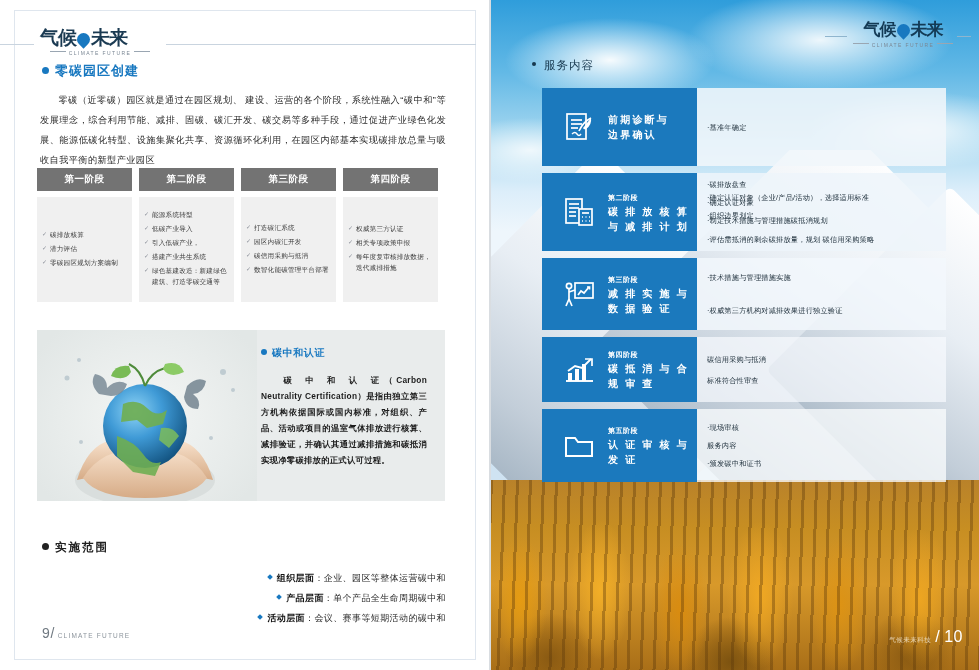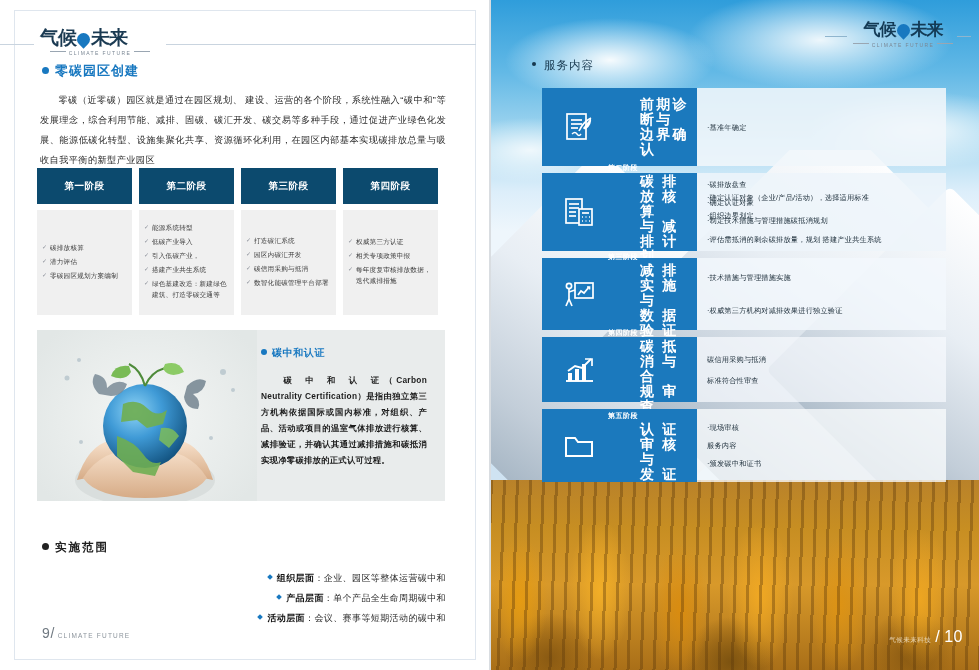--- a/index.html
+++ b/index.html
@@ -29,21 +29,21 @@
                  background:#1878c0;margin-right:6px;vertical-align:1px;}
   .sec-head-dark{color:#222;}
   .sec-head-dark .dot{background:#222;}
 
   .body-par{position:absolute;font-size:9.2px;line-height:20px;color:#2b2b2b;
             text-align:justify;text-indent:2em;letter-spacing:.4px;}
 
   
   .stages{position:absolute;left:37px;top:168px;width:408px;display:flex;gap:7px;}
   .stage-col{width:95px;}
-  .stage-hd{height:36px;background:#0c4a6e;color:#fff;font-size:9.5px;font-weight:bold;
+  .stage-hd{height:23px;background:#737373;color:#fff;font-size:9.5px;font-weight:bold;
             display:flex;align-items:center;justify-content:center;letter-spacing:.5px;}
   .stage-bd{margin-top:6px;background:#f0f0f0;min-height:105px;padding:8px 6px 8px 5px;
             box-sizing:border-box;display:flex;flex-direction:column;justify-content:center;}
   .stage-col.v-center .stage-bd{justify-content:center;}
   .stage-li{display:flex;align-items:flex-start;font-size:6.6px;line-height:11px;color:#3a3a3a;
             margin-bottom:3px;letter-spacing:.2px;}
   .stage-li .tick{flex:0 0 8px;color:#8b9099;font-size:6px;line-height:11px;}
   .stage-li .txt{flex:1;}
 
   
@@ -112,21 +112,21 @@
   .svc-head .dot{display:inline-block;width:4px;height:4px;border-radius:50%;background:#17384f;
                  margin-right:8px;vertical-align:3px;}
 
   .rows{position:absolute;left:52px;top:88px;width:404px;z-index:6;}
   .srow{display:flex;margin-bottom:7px;}
   .srow .lbl{width:155px;background:#1b79bd;color:#fff;display:flex;align-items:center;
              padding:0 0 0 14px;box-sizing:border-box;}
   .srow .ico{flex:0 0 46px;height:46px;display:flex;align-items:center;justify-content:center;}
   .srow .ttl{flex:1;padding-left:6px;padding-right:8px;}
   .srow .ttl .stage{font-size:7px;font-weight:bold;letter-spacing:.5px;line-height:13px;}
-  .srow .ttl .name{font-size:14px;font-weight:bold;letter-spacing:2.2px;line-height:15px;margin-left:32px;}
+  .srow .ttl .name{font-size:10px;font-weight:bold;letter-spacing:2.2px;line-height:15px;}
   .srow .cnt{flex:1;background:rgba(238,245,250,.86);padding:9px 10px;box-sizing:border-box;
              display:flex;flex-direction:column;justify-content:center;}
   .cnt .cl{font-size:7.2px;color:#20313d;line-height:13px;letter-spacing:.2px;}
   .cnt .cl.ov{margin-top:-8px;}
   .r1 .lbl,.r1 .cnt{height:78px;}
   .r2 .lbl,.r2 .cnt{height:78px;}
   .r3 .lbl,.r3 .cnt{height:72px;}
   .r4 .lbl,.r4 .cnt{height:65px;}
   .r5 .lbl,.r5 .cnt{height:73px;}
   .r1 .cnt{background:rgba(240,246,251,.88);}
@@ -400,21 +400,21 @@
             <div class="name">碳 排 放 核 算</div>
             <div class="name">与 减 排 计 划</div>
           </div>
         </div>
         <div class="cnt">
           <div class="cl">·碳排放盘查</div>
           <div class="cl">·确定认证对象（企业/产品/活动），选择适用标准</div>
           <div class="cl ov">·确定认证对象</div>
           <div class="cl">·组织边界划定</div>
           <div class="cl ov">·制定技术措施与管理措施碳抵消规划</div>
-          <div class="cl" style="margin-top:6px">·评估需抵消的剩余碳排放量，规划 搭建产业共生系统</div>
+          <div class="cl" style="margin-top:6px">·评估需抵消的剩余碳排放量，规划 碳信用采购策略</div>
         </div>
       </div>
 
       <div class="srow r3">
         <div class="lbl">
           <div class="ico">
             <svg width="34" height="34" viewBox="0 0 34 34" fill="none" stroke="#fff" stroke-width="1.7">
               <rect x="13" y="6" width="18" height="15"></rect>
               <polyline points="16,18 19,14 22,16 27,10"></polyline>
               <path d="M25 10 h2.5 v2.5"></path>

